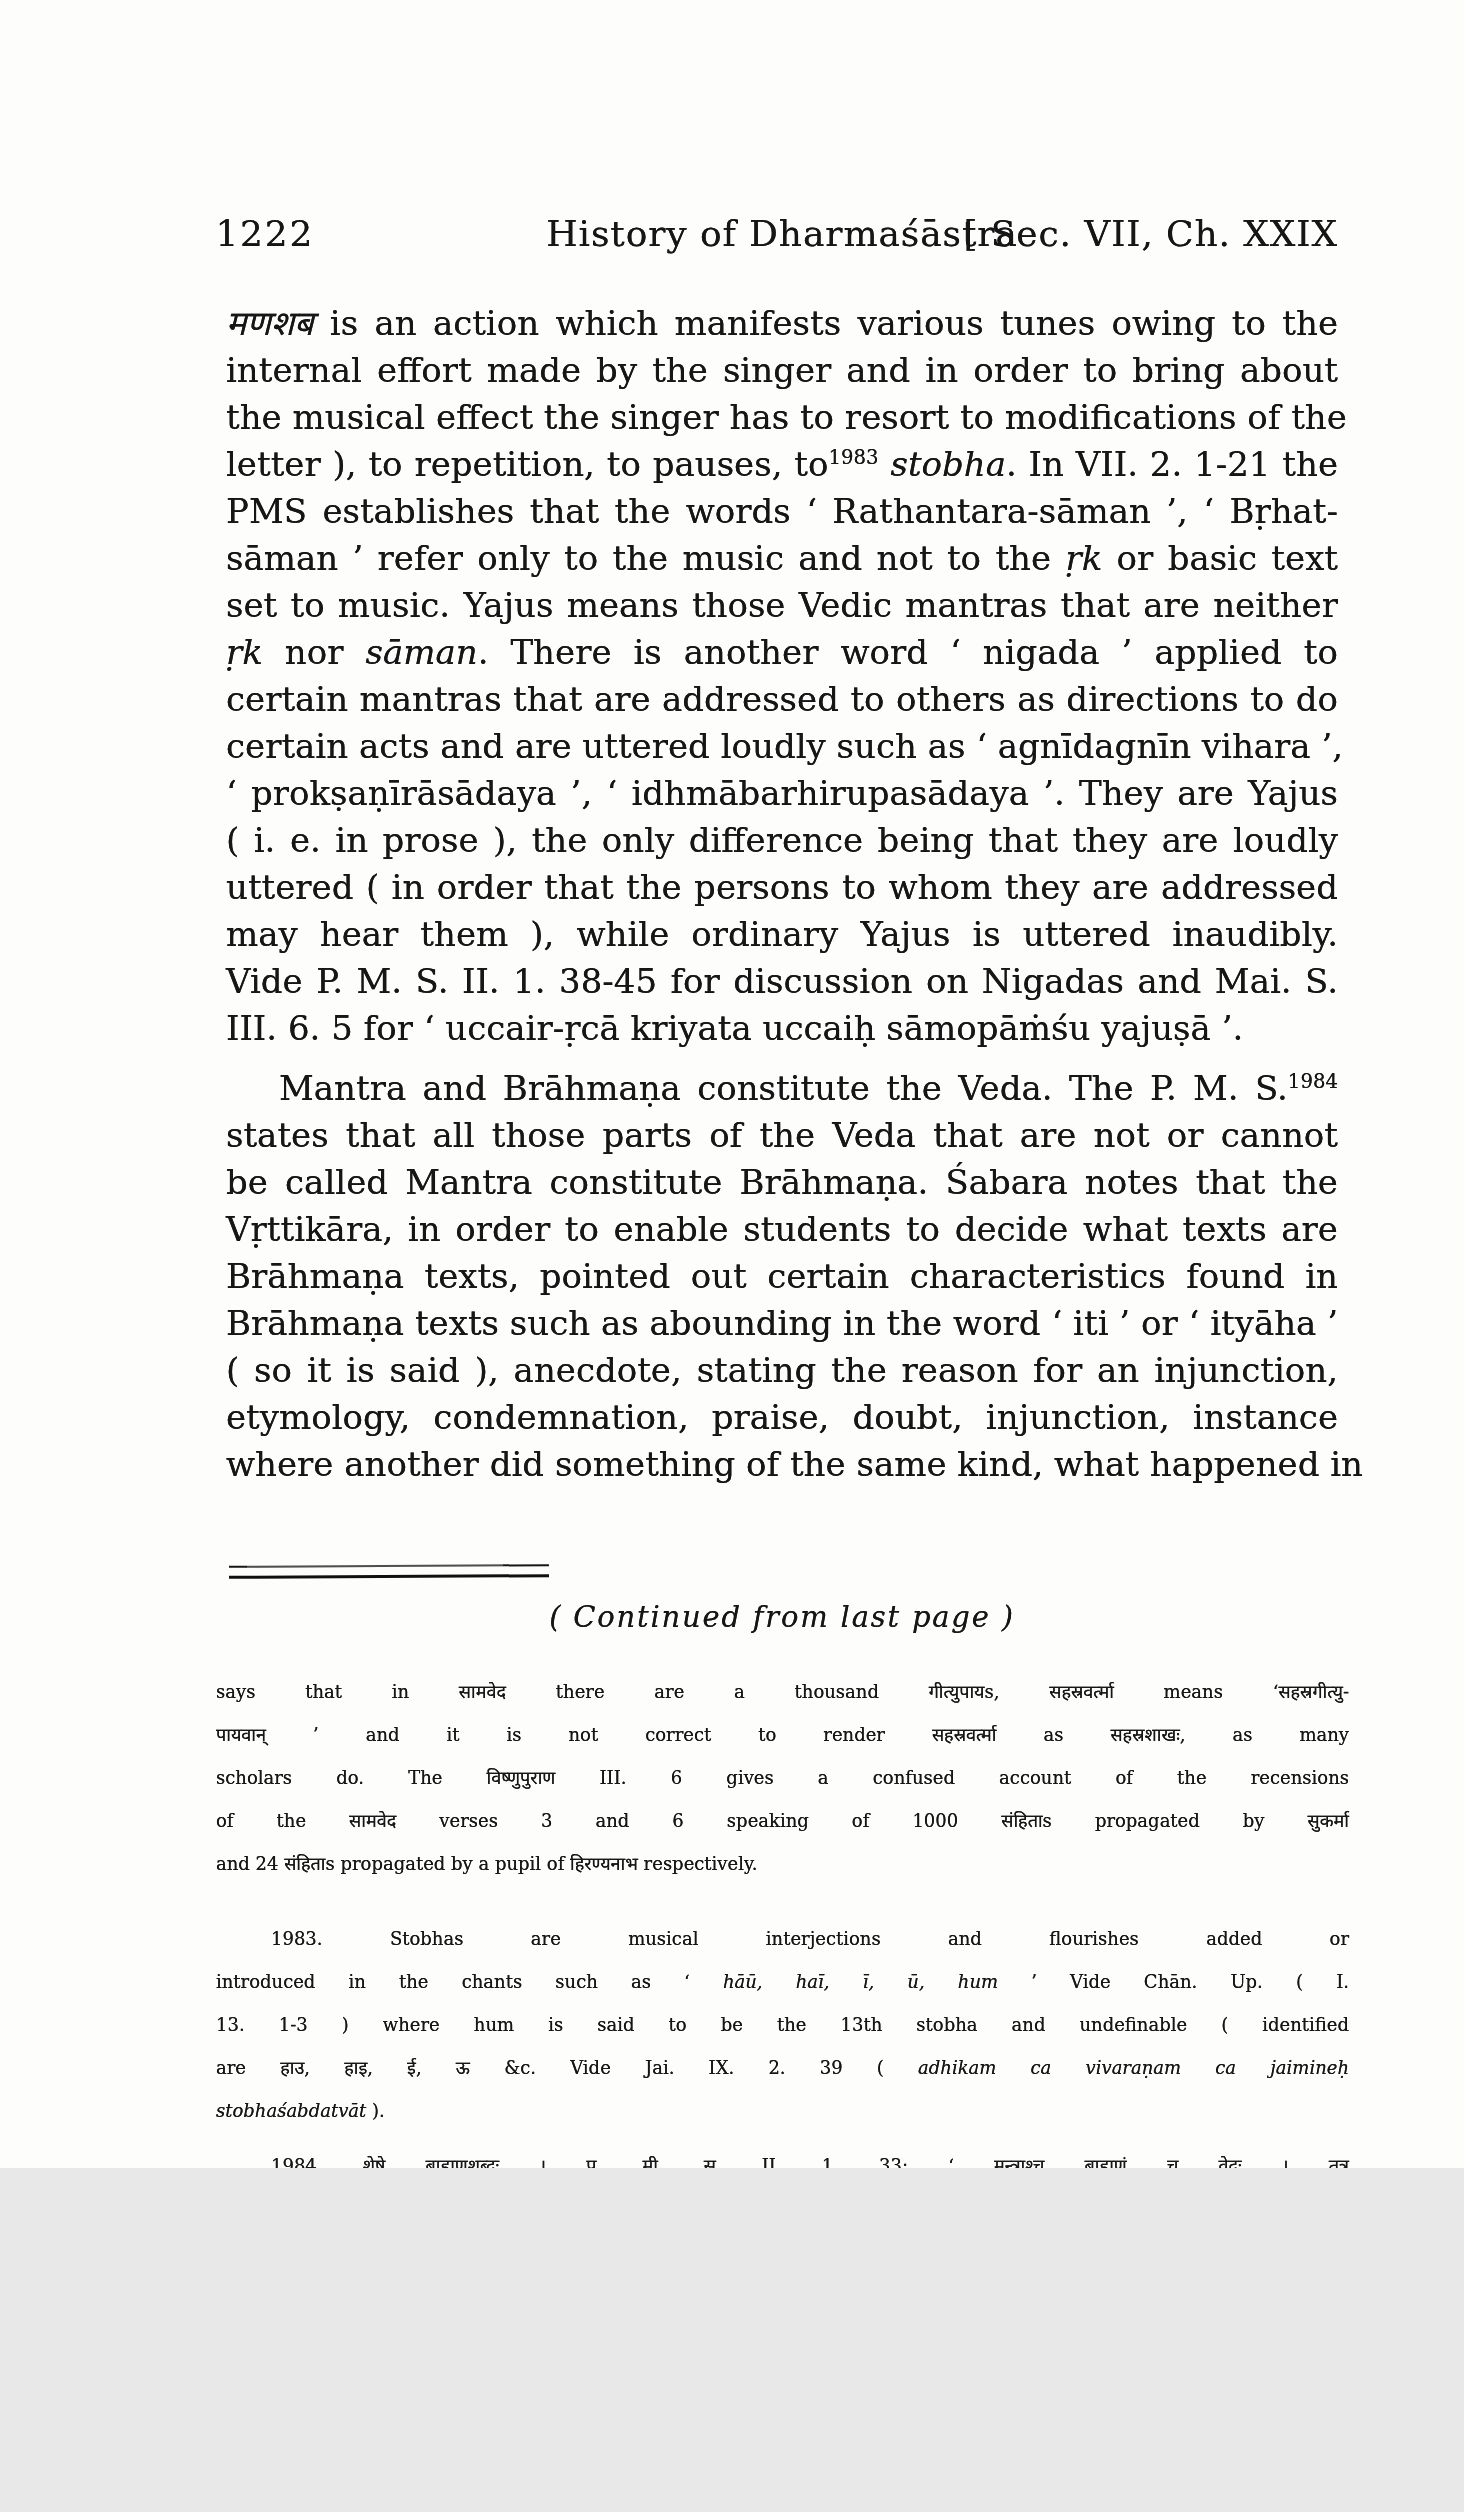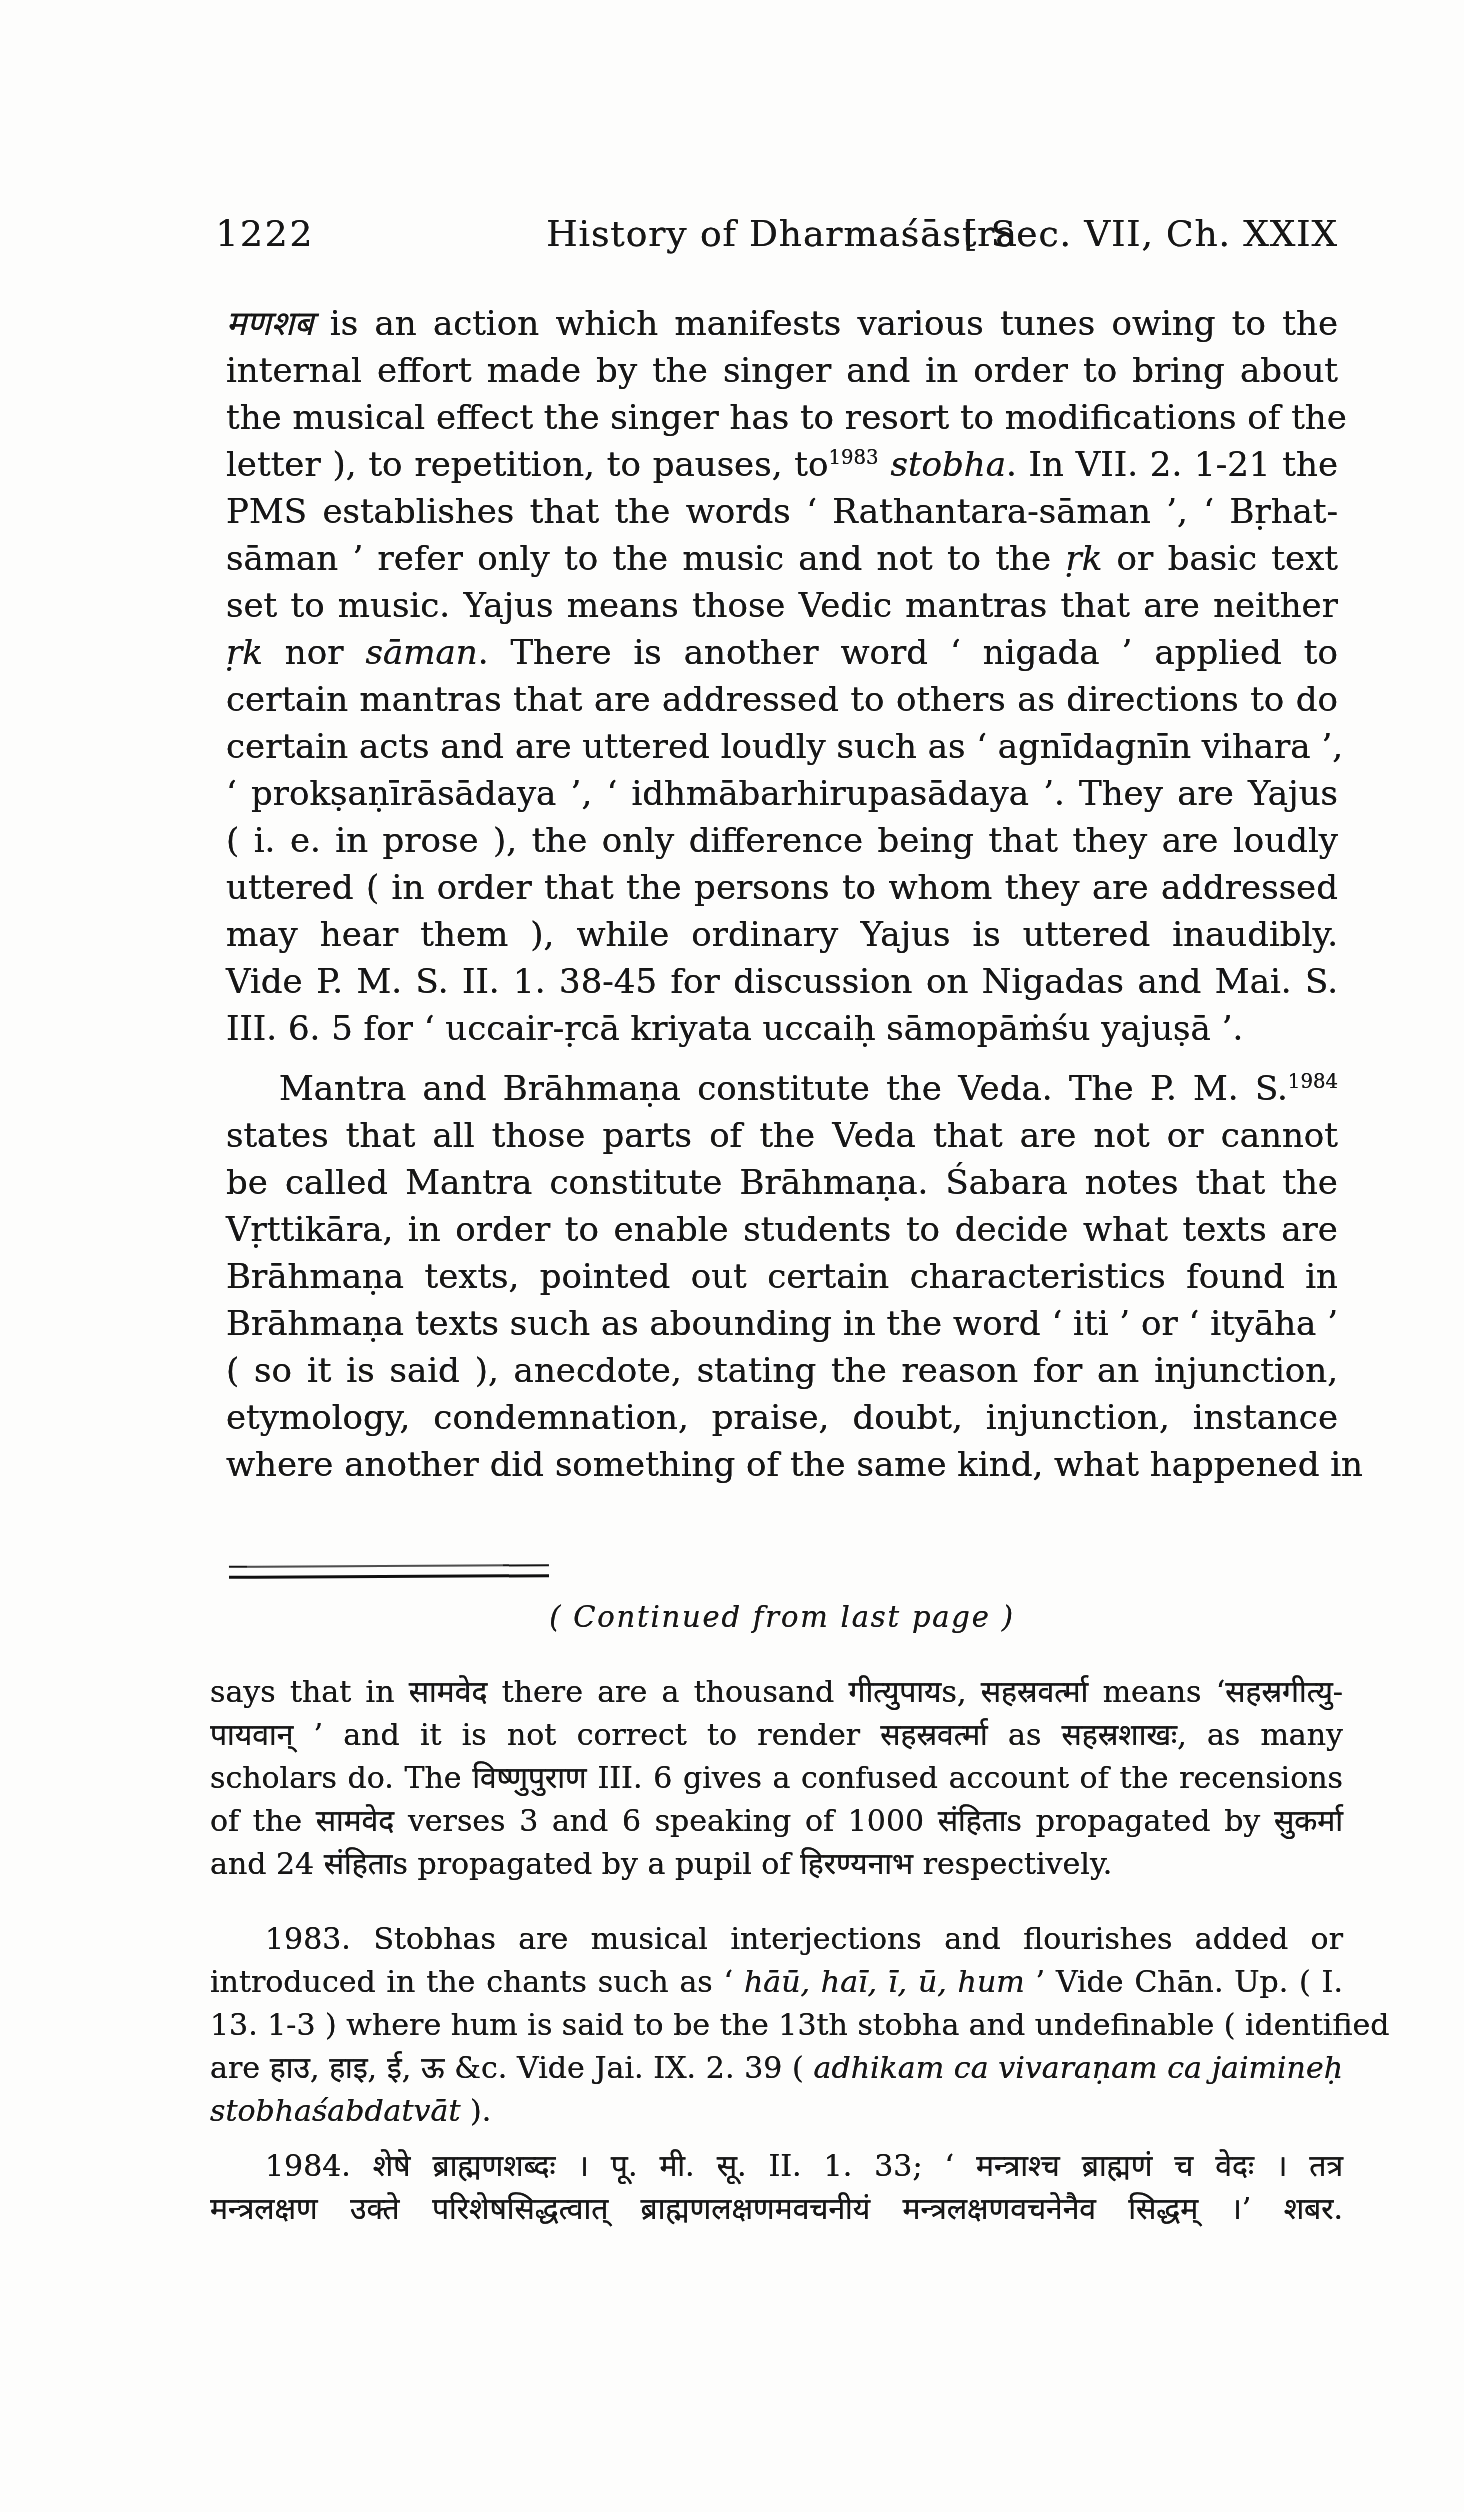--- a/index.html
+++ b/index.html
@@ -1,18 +1,18 @@
 <!DOCTYPE html>
 <html style="font-size:14px"><head>
 <meta charset="utf-8">
 <style>
   html,body{margin:0;padding:0;background:#e8e8e8;}
   .page{
     position:relative;
-    width:1465px;height:2512px;
+    width:1465px;height:2168px;
     background:#fdfdfc;
     font-family:"DejaVu Serif","Liberation Serif",serif;
     color:#161616;
     text-shadow:0 0 0.4px #2a2a2a;
     overflow:hidden;
   }
   
   .hdr{position:absolute;top:213px;left:226px;width:1112px;height:44px;font-size:36px;}
   .pgnum{position:absolute;left:-10.6px;top:0;letter-spacing:1.8px;}
   .htitle{position:absolute;left:0;right:0;top:0;text-align:center;letter-spacing:0.9px;}
@@ -31,21 +31,21 @@
     border-top:2.7px solid #161616;border-bottom:3.5px solid #101010;
     transform:rotate(-.3deg);
   }
   .rule:after{content:"";position:absolute;left:17.7px;top:-2.7px;width:80%;height:2.7px;background:#fdfdfc;opacity:.25;}
   
   .cap{
     position:absolute;top:1600px;left:226px;width:1112px;
     text-align:center;font-style:italic;font-size:29px;letter-spacing:1.8px;
   }
   
-  .fns{position:absolute;top:1670px;left:210px;width:1133px;font-size:30px;}
+  .fns{position:absolute;top:1670px;left:216px;width:1133px;font-size:18px;}
   .fns .ln{height:43px;line-height:43px;}
   .fnpara{margin:0;}
   .fnpara.f83{margin-top:32px;}
   .fnpara.f84{margin-top:12.4px;}
   .fns .ln.indent{text-indent:55px;}
 </style>
 </head>
 <body>
 
 <div class="page">

